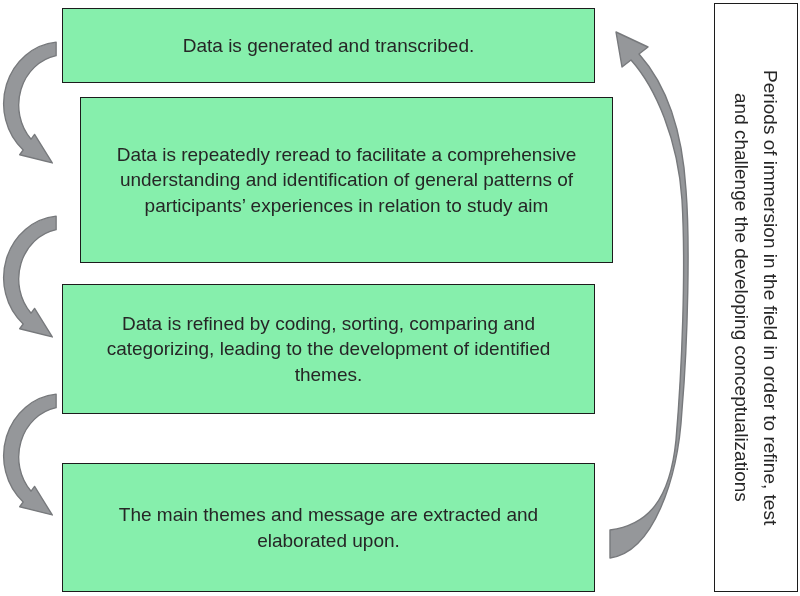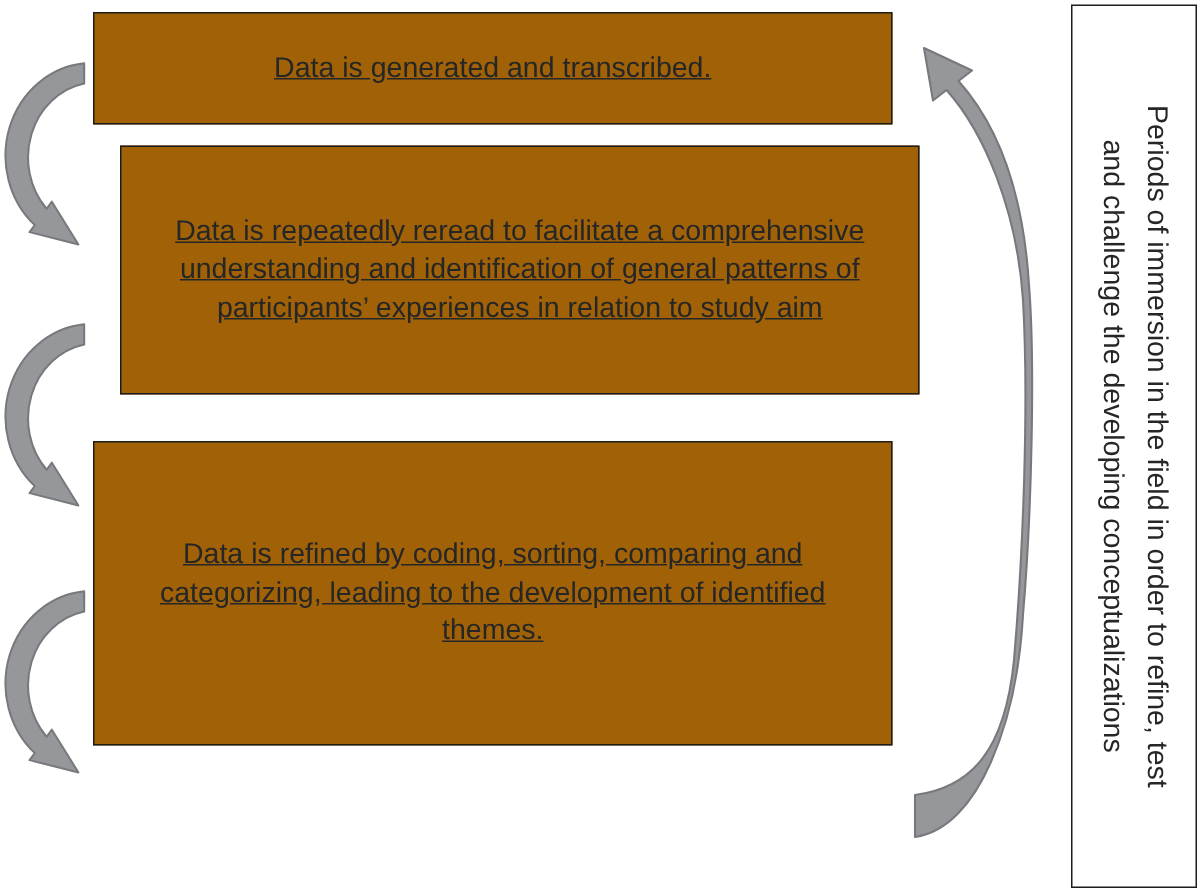--- a/index.html
+++ b/index.html
@@ -9,34 +9,33 @@
     font-family: "Liberation Sans", sans-serif;
     position: relative;
     overflow: hidden;
   }
   .stage { position: absolute; left: 0; top: 0; width: 800px; height: 596px; }
 
   .step-box {
     position: absolute;
     box-sizing: border-box;
     border: 1.7px solid #1c1c1c;
-    background: #a16207;
+    background: #86efac;
     display: flex;
     align-items: center;
     justify-content: center;
     text-align: center;
     color: #262626;
     font-size: 19px;
     line-height: 1.34;
     padding: 6px 25px;
-    text-decoration: underline;
   }
   #step-1 { left: 62px; top: 8px;   width: 533px; height: 75px;  }
   #step-2 { left: 62px; top: 97px;  width: 533px; height: 166px; margin-left: 18px; }
-  #step-3 { left: 62px; top: 294px; width: 533px; height: 203px; }
+  #step-3 { left: 62px; top: 284px; width: 533px; height: 130px; }
   #step-4 { left: 62px; top: 463px; width: 533px; height: 129px; }
 
   .loop-arrow { position: absolute; left: 2px; width: 58px; height: 140px; }
   #loop-1 { top: 34px; }
   #loop-2 { top: 208px; }
   #loop-3 { top: 386px; }
 
   .big-arrow { position: absolute; left: 598px; top: 10px; width: 105px; height: 570px; }
 
   .side-box {
@@ -83,20 +82,23 @@
 
   <div class="step-box" id="step-1">
     <span>Data is generated and transcribed.</span>
   </div>
   <div class="step-box" id="step-2">
     <span>Data is repeatedly reread to facilitate a comprehensive understanding and identification of general patterns of participants’ experiences in relation to study aim</span>
   </div>
   <div class="step-box" id="step-3">
     <span>Data is refined by coding, sorting, comparing and categorizing, leading to the development of identified themes.</span>
   </div>
+  <div class="step-box" id="step-4">
+    <span>The main themes and message are extracted and elaborated upon.</span>
+  </div>
 
   <svg class="loop-arrow" id="loop-1" viewBox="0 0 60 140">
     <use href="#c-arrow"></use>
   </svg>
   <svg class="loop-arrow" id="loop-2" viewBox="0 0 60 140">
     <use href="#c-arrow"></use>
   </svg>
   <svg class="loop-arrow" id="loop-3" viewBox="0 0 60 140">
     <use href="#c-arrow"></use>
   </svg>

